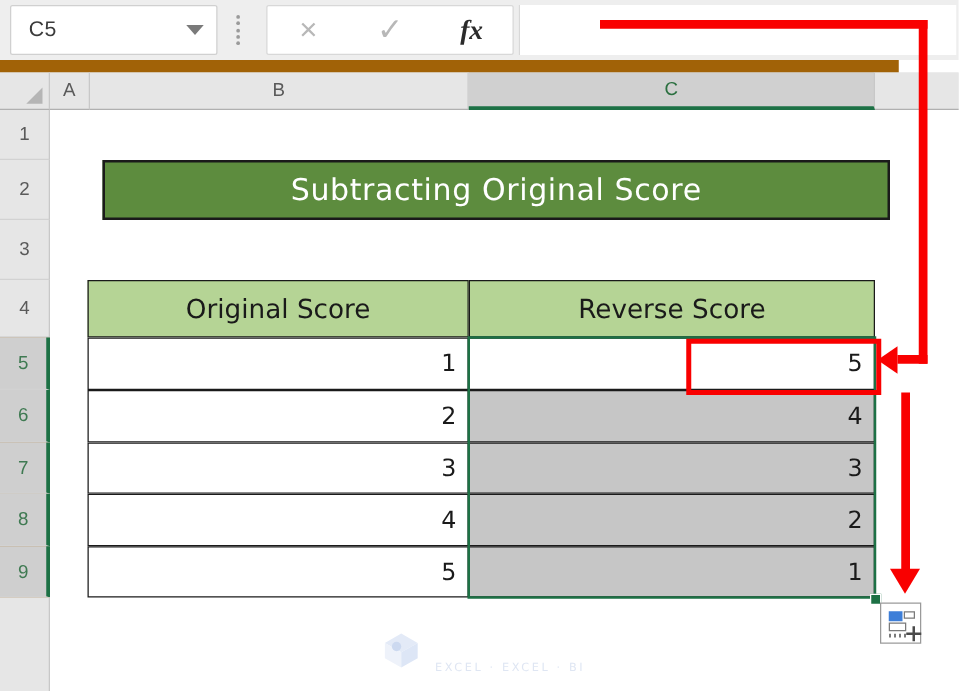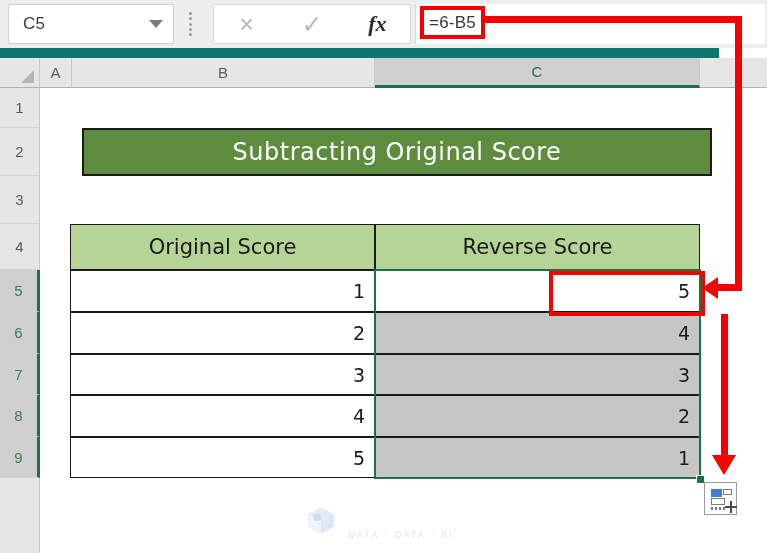--- a/index.html
+++ b/index.html
@@ -2,21 +2,21 @@
 <html><head>
 <meta charset="utf-8">
 <style>
   * { box-sizing: border-box; margin: 0; padding: 0; }
   html, body {
     width: 767px; height: 553px;
     background: #ffffff;
     font-family: "Liberation Sans", sans-serif;
     overflow: hidden;
   }
-  #app { position: relative; width: 719px; height: 553px; background:#0f766e; }
+  #app { position: relative; width: 719px; height: 553px; background:#a16207; }
 
   
   .fbar-strip {
     position: absolute; left:0; top:0; width:767px; height:48px;
     background:#eeeeee;
   }
   .namebox {
     position:absolute; left:8px; top:4px; width:166px; height:40px;
     background:#ffffff; border:1px solid #d0d0d0; border-radius:2px;
     display:flex; align-items:center; padding:0 6px 0 14px;
@@ -182,23 +182,20 @@
 
     <div class="cmd-group">
       <div class="cmd-icon ic-x">×</div>
       <div class="cmd-icon ic-ck">✓</div>
       <div class="cmd-icon ic-fx">fx</div>
     </div>
 
     <div class="formula-field"></div>
   </div>
 
-  <div class="formula-hl">
-    <span>=6-B5</span>
-  </div>
 
   <div class="colhdr-row">
     <div class="corner-box">
       <span class="corner-tri"></span>
     </div>
     <div class="colhdr" style="left:40px;width:32px;">A</div>
     <div class="colhdr" style="left:72px;width:303px;">B</div>
     <div class="colhdr sel" style="left:375px;width:325px;">C</div>
     <div class="colhdr" style="left:700px;width:67px;border-right:none;"></div>
   </div>
@@ -261,16 +258,16 @@
   <div class="ann" style="left:721px;top:314px;width:7px;height:142px;"></div>
   <div class="ann-arrow-down" style="left:712px;top:455px;"></div>
 
   <div class="wm">
     <svg class="wm-cube" viewBox="0 0 32 32">
       <polygon points="16,2 30,10 16,18 2,10" fill="#e3eaf7"></polygon>
       <polygon points="2,10 16,18 16,31 2,23" fill="#eef2fa"></polygon>
       <polygon points="30,10 16,18 16,31 30,23" fill="#dde6f6"></polygon>
       <circle cx="12" cy="13" r="4" fill="#ccd9f0"></circle>
     </svg>
-    <span class="wm-sub">DATA  ·  DATA  ·  BI</span>
+    <span class="wm-sub">EXCEL  ·  EXCEL  ·  BI</span>
   </div>
 
 </div>
 
 </body></html>

